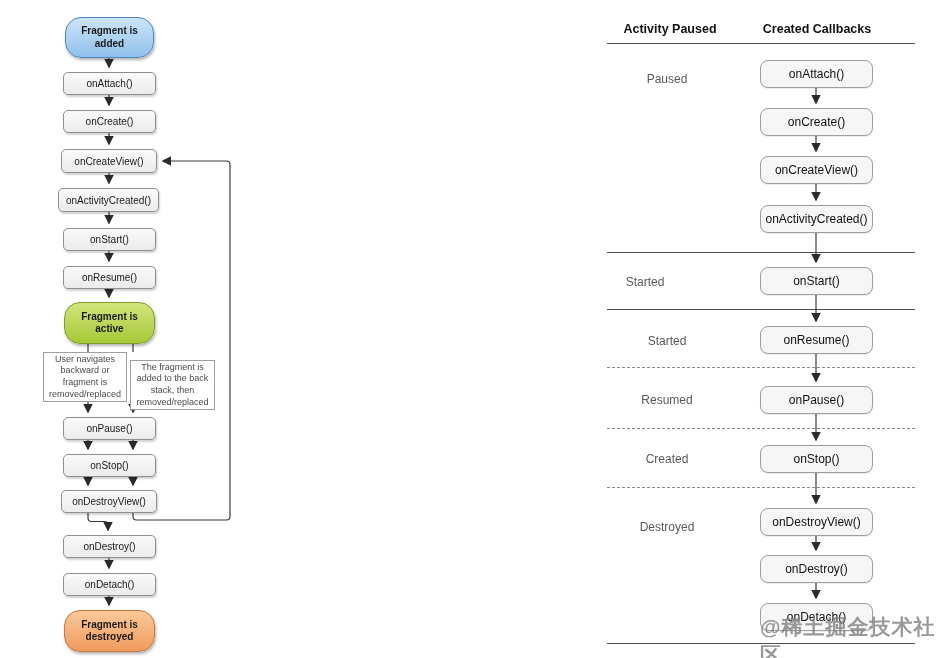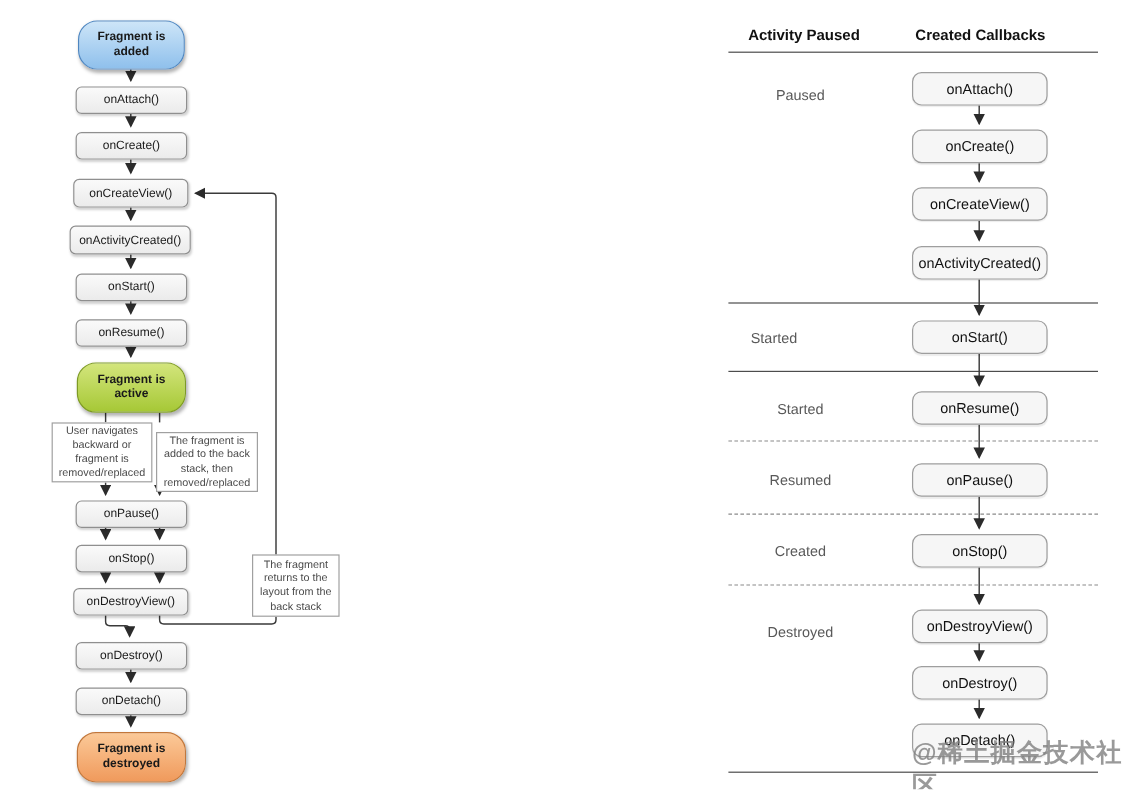--- a/index.html
+++ b/index.html
@@ -115,24 +115,20 @@
 removed/replaced</div>
   <div class="node note" style="left:114px;top:360px;width:85px;height:50px">The fragment is
 added to the back
 stack, then
 removed/replaced</div>
 
   <div class="node step" style="left:63px;top:417px;width:93px;height:23px">onPause()</div>
   <div class="node step" style="left:63px;top:454px;width:93px;height:23px">onStop()</div>
   <div class="node step" style="left:61px;top:490px;width:96px;height:23px">onDestroyView()</div>
 
-  <div class="node note" style="left:194px;top:462px;width:73px;height:52px">The fragment
-returns to the
-layout from the
-back stack</div>
 
   <div class="node step" style="left:63px;top:535px;width:93px;height:23px">onDestroy()</div>
   <div class="node step" style="left:63px;top:573px;width:93px;height:23px">onDetach()</div>
 
   <div class="node bubble orange" style="left:64px;top:610px;width:91px;height:42px">Fragment is
 destroyed</div>
 
   <div class="thead" style="left:610px;top:22px;width:120px">Activity Paused</div>
   <div class="thead" style="left:747px;top:22px;width:140px">Created Callbacks</div>
 

